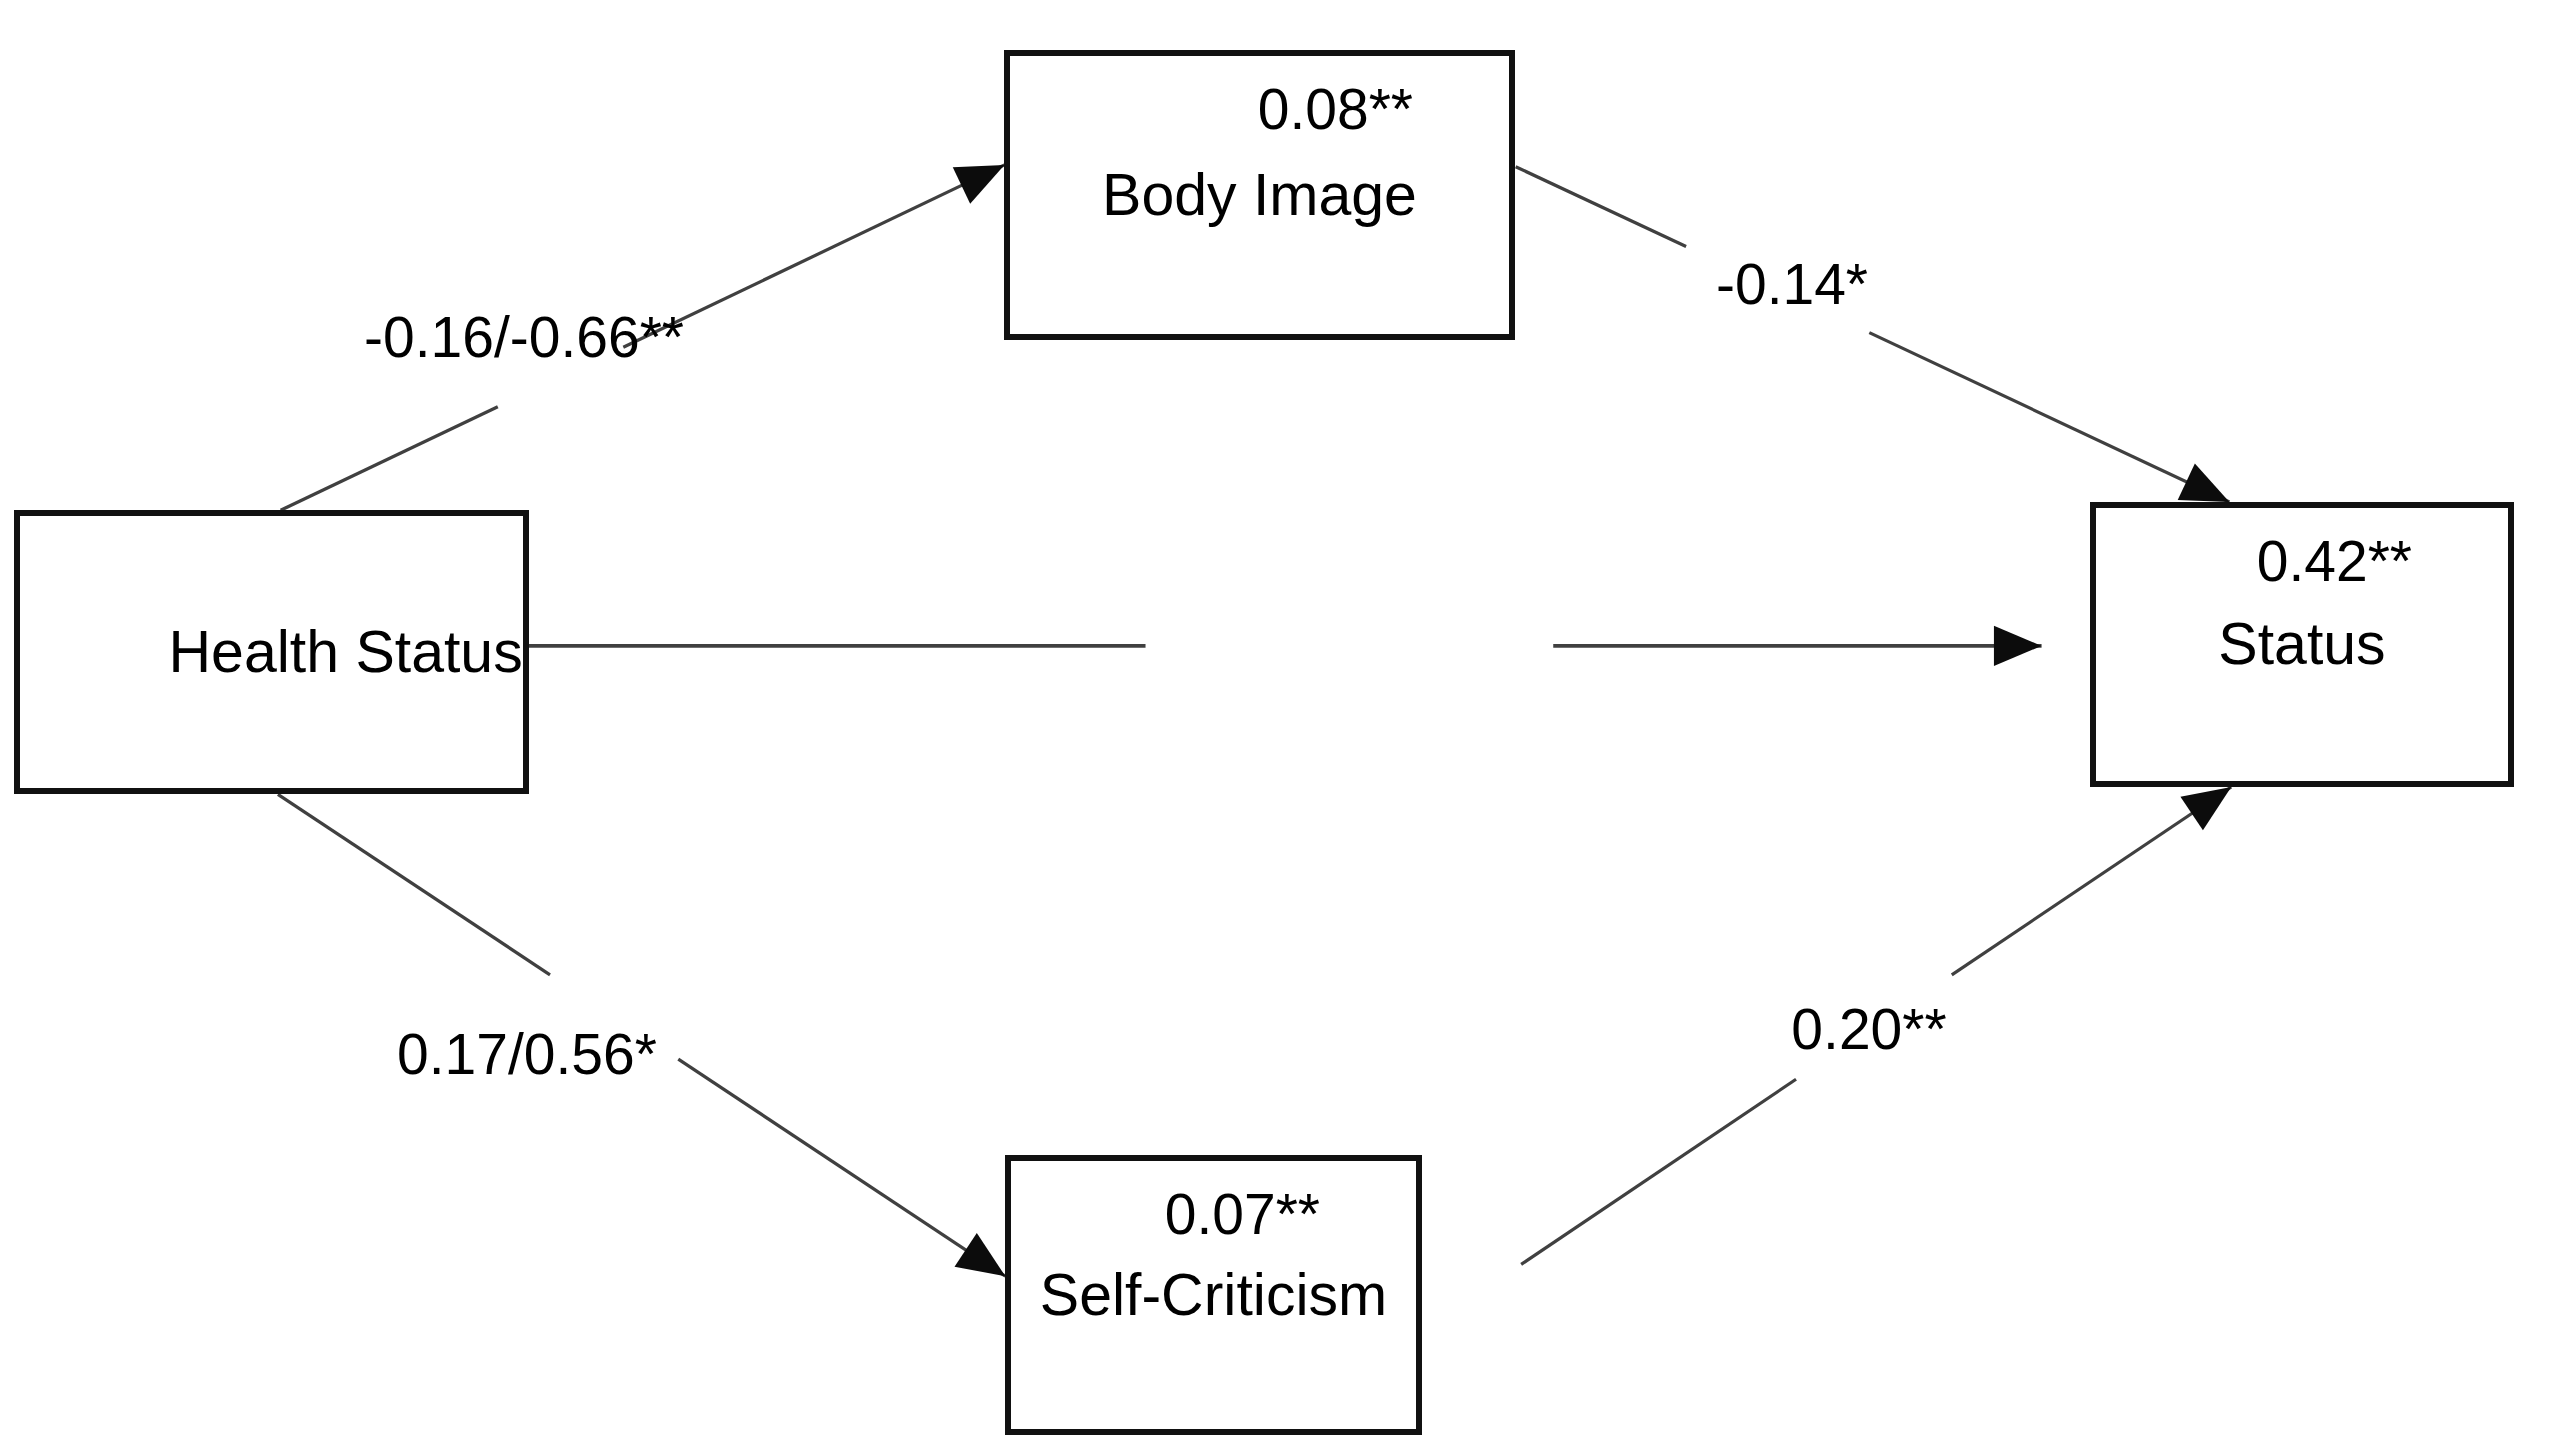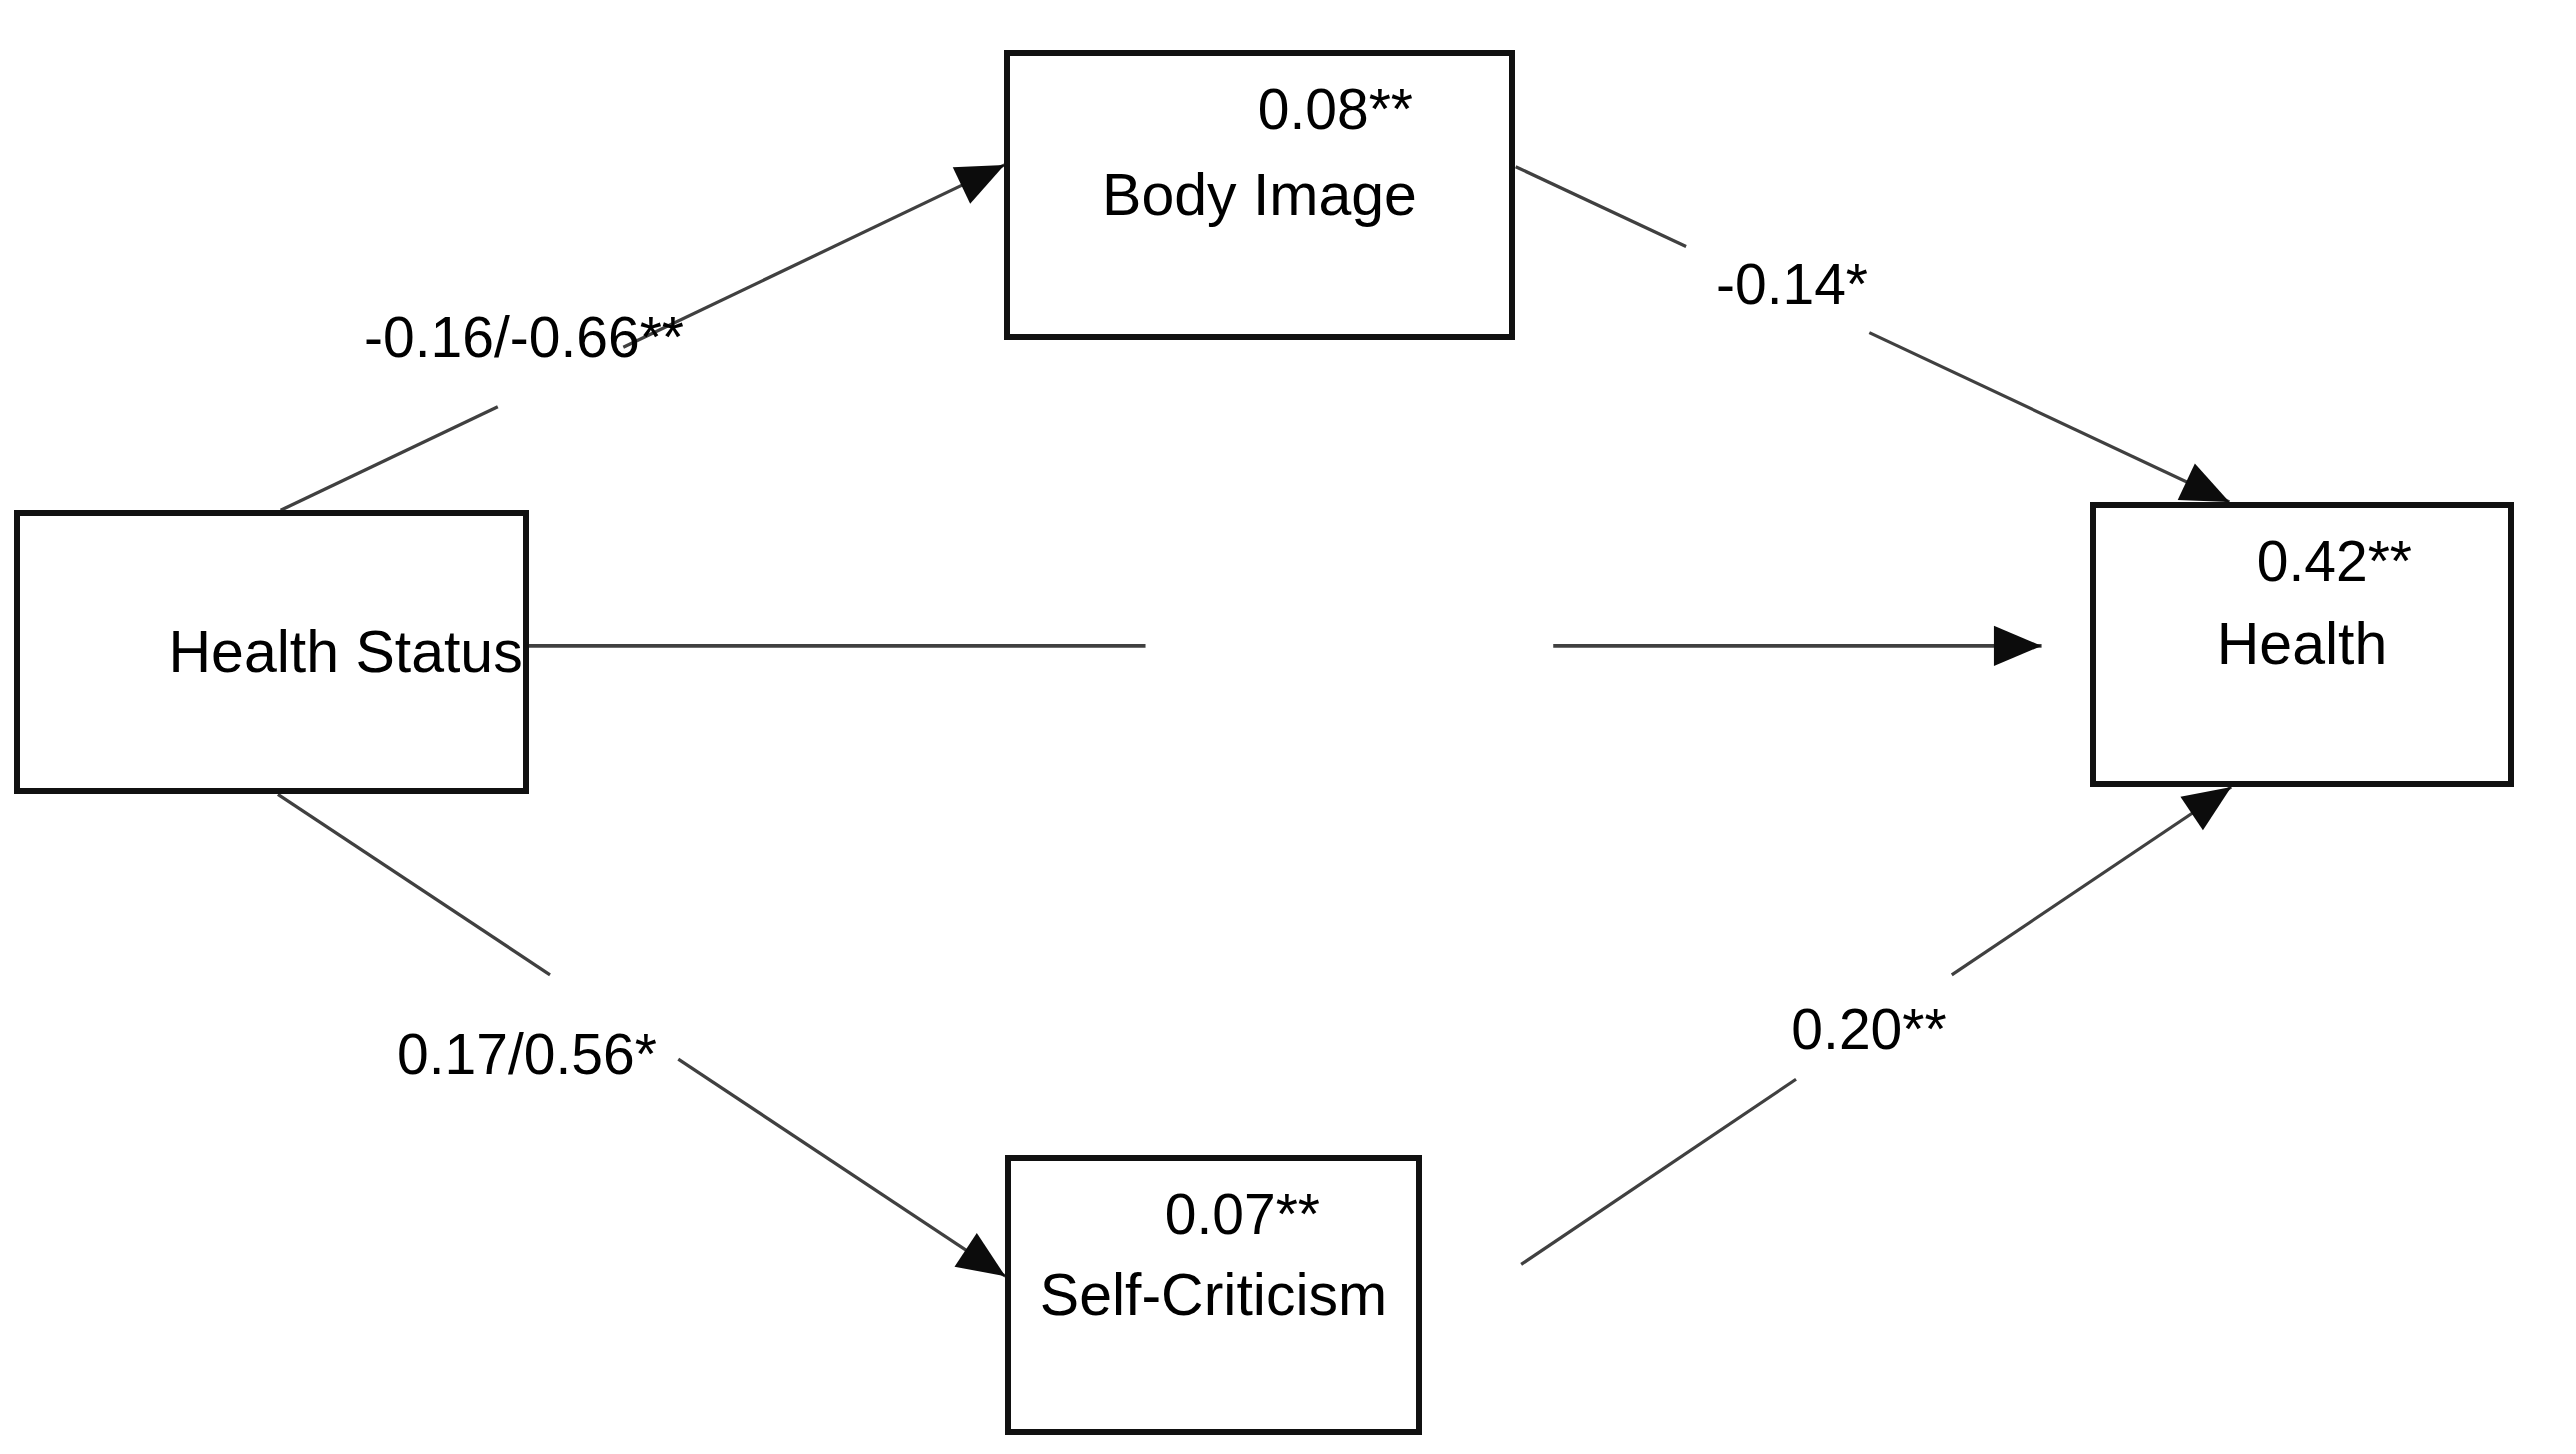--- a/index.html
+++ b/index.html
@@ -104,21 +104,21 @@
     <span class="node-name">Body Image</span>
   </div>
 
   <div class="node node-self-criticism">
     <span class="node-value">0.07**</span>
     <span class="node-name">Self-Criticism</span>
   </div>
 
   <div class="node node-anxiety">
     <span class="node-value">0.42**</span>
-    <span class="node-name">Health</span>
+    <span class="node-name">Status</span>
   </div>
 
   <div class="path-label label-hs-bi">-0.16/-0.66**</div>
   <div class="path-label label-bi-anx">-0.14*</div>
   <div class="path-label label-hs-sc">0.17/0.56*</div>
   <div class="path-label label-sc-anx">0.20**</div>
 
 </div>
 
 

